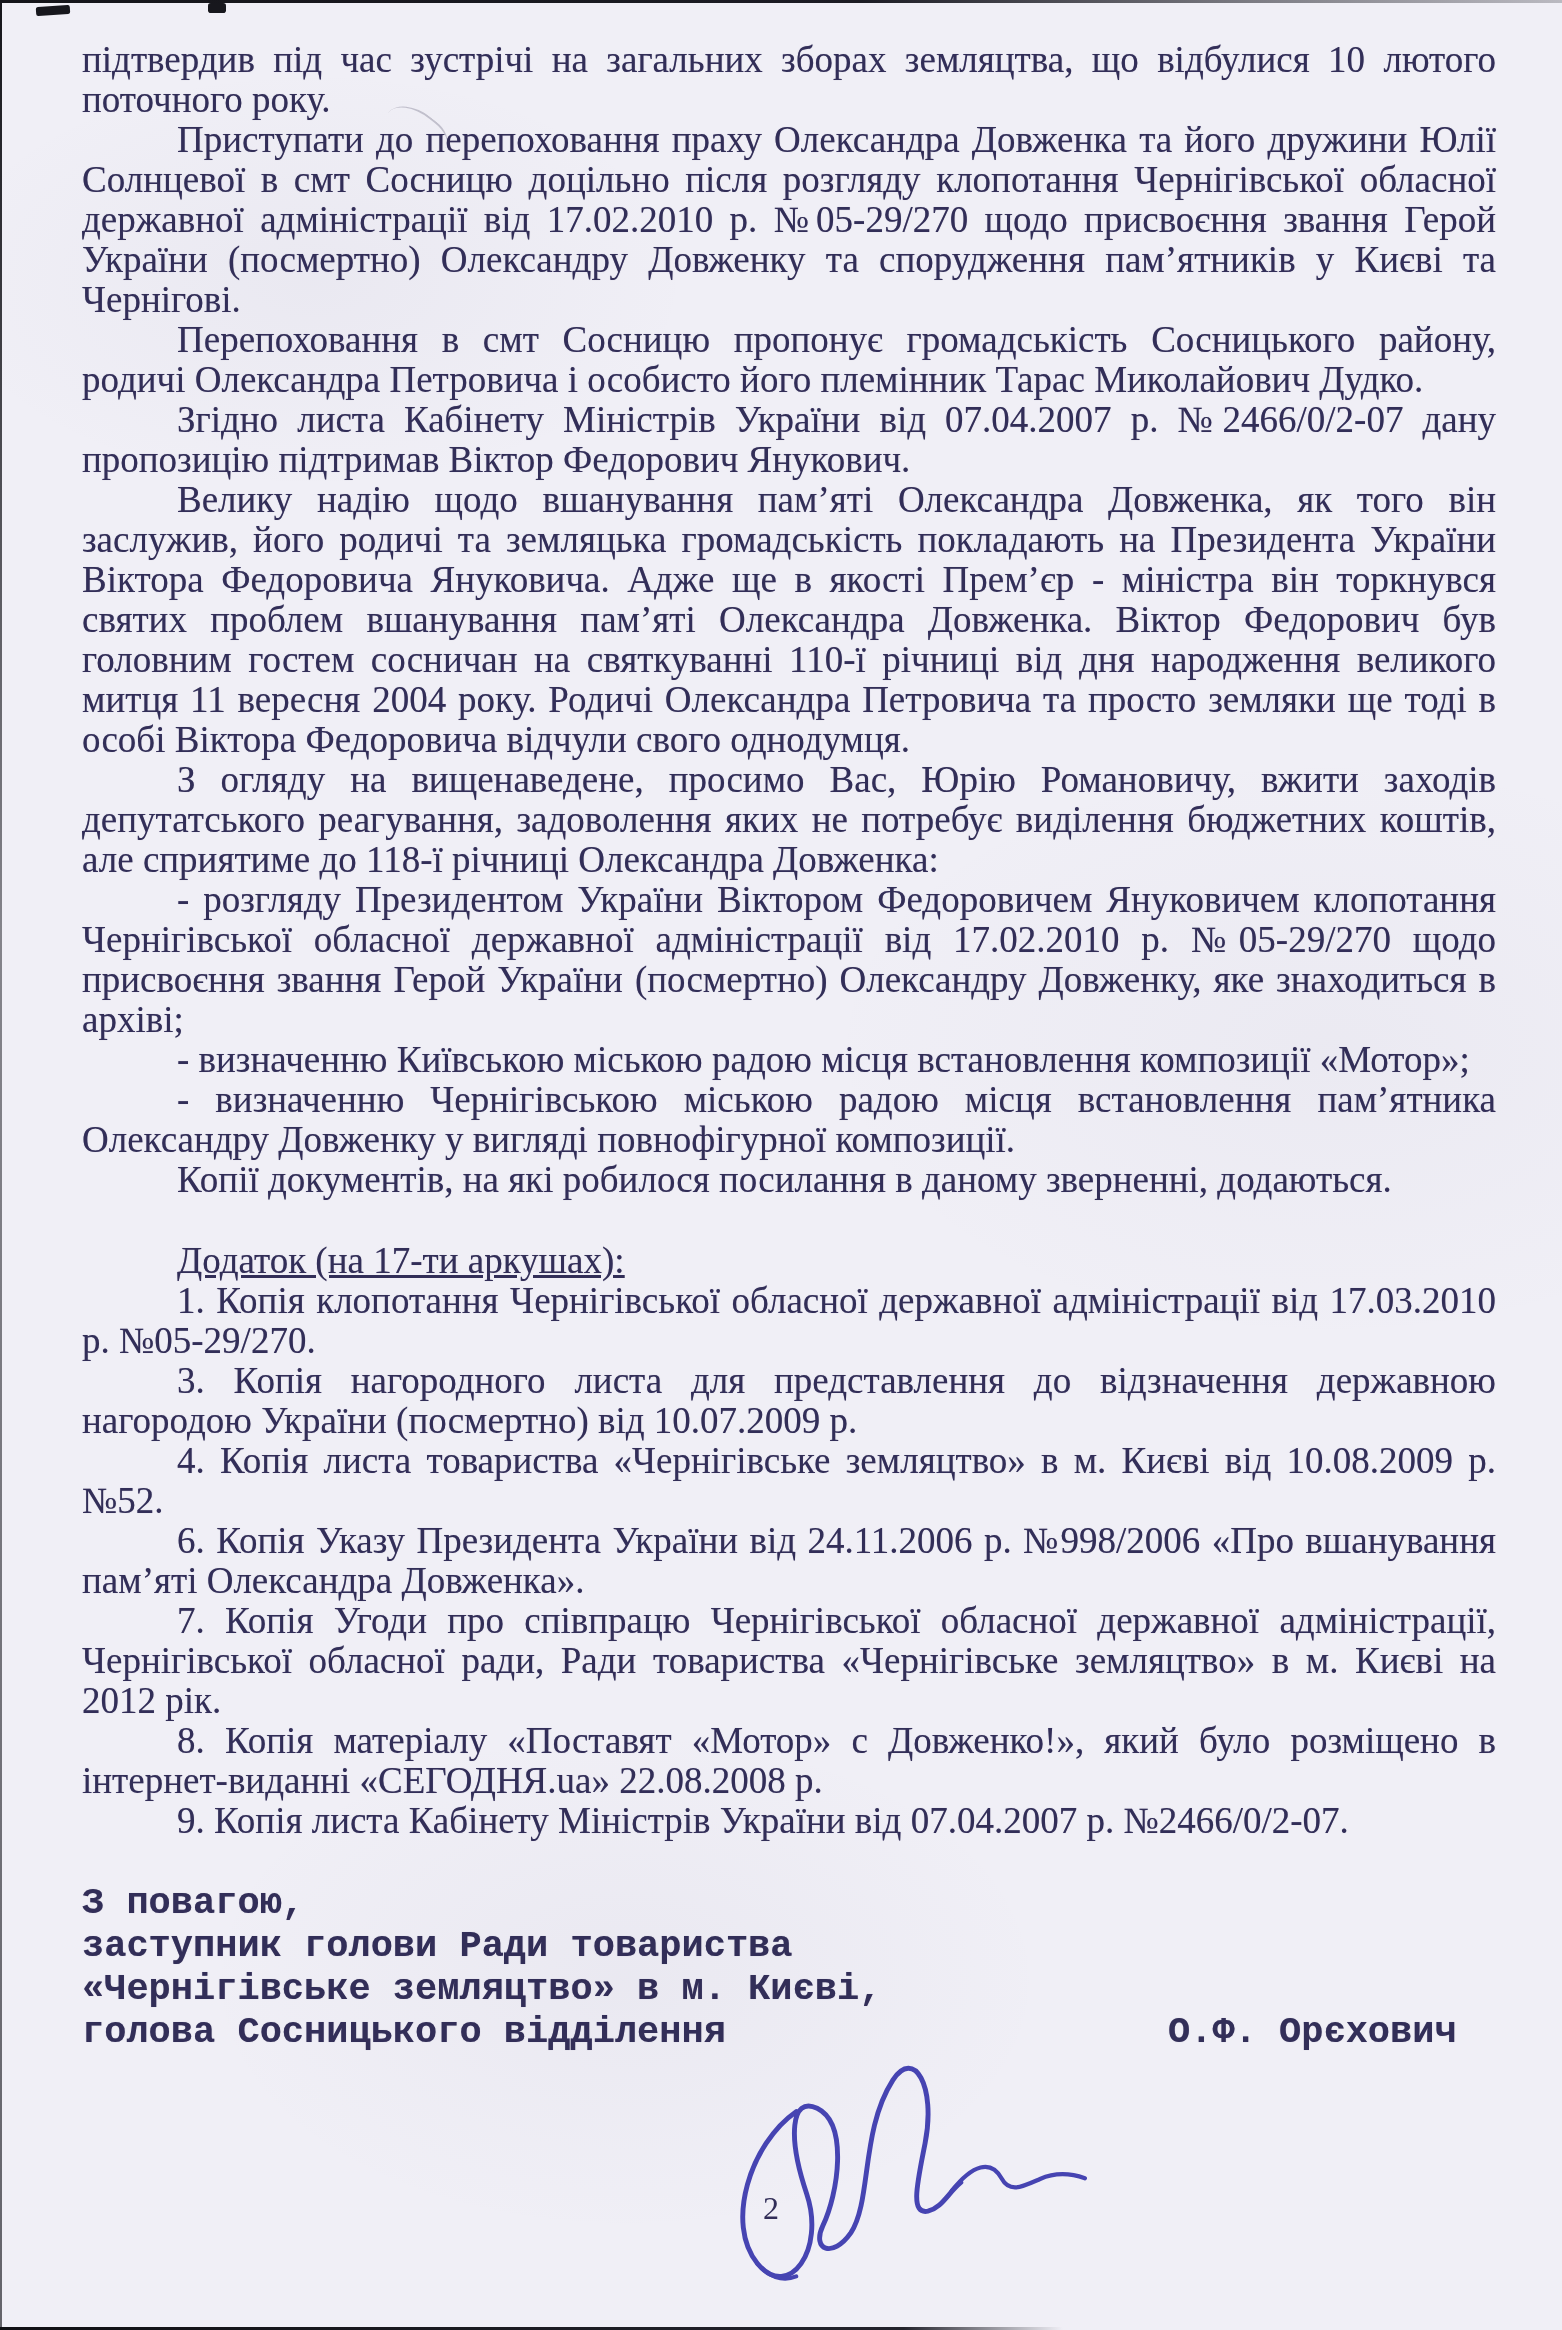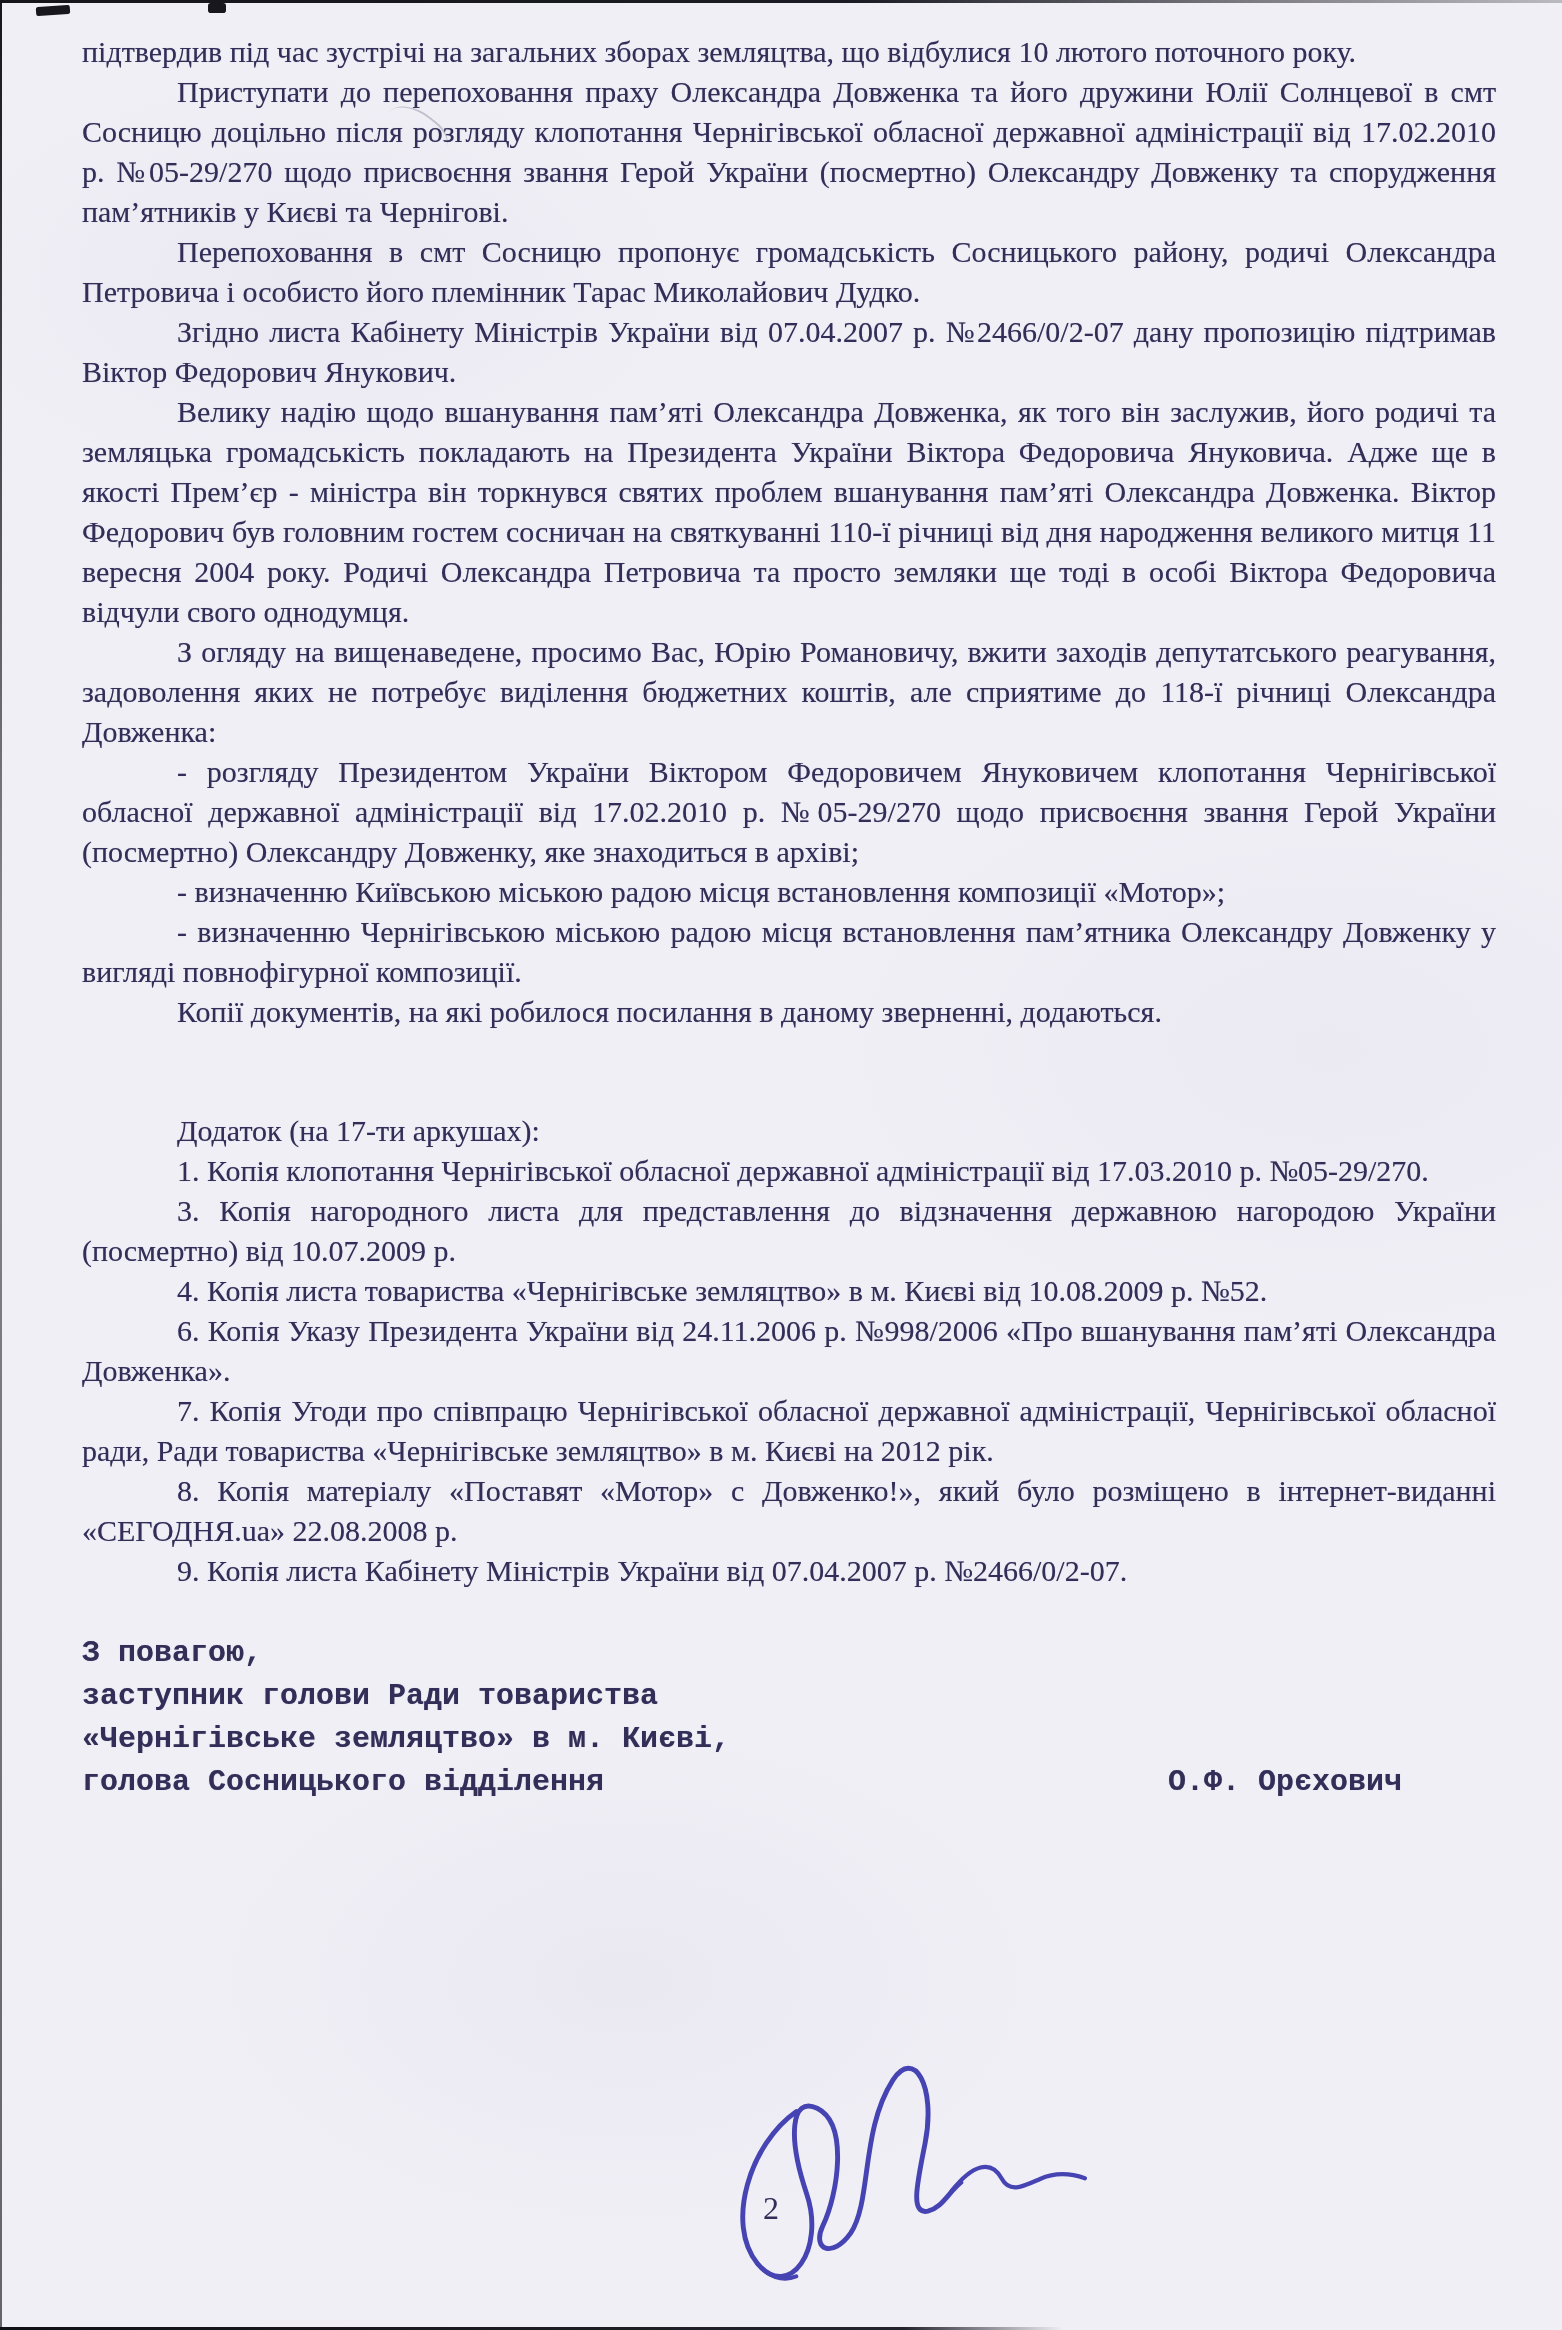--- a/index.html
+++ b/index.html
@@ -20,29 +20,29 @@
   
   .page::before{
     content:"";position:absolute;inset:0;pointer-events:none;
     background:
       radial-gradient(ellipse 631px 351px at 20% 12%, rgba(120,115,150,.05), transparent 60%),
       radial-gradient(ellipse 842px 491px at 85% 45%, rgba(120,115,150,.045), transparent 60%),
       radial-gradient(ellipse 701px 421px at 40% 85%, rgba(120,115,150,.05), transparent 60%);
   }
   .content{
     position:relative;
-    padding:32px 67px 0 82px;
-    font-size:30px;
+    padding:40px 67px 0 82px;
+    font-size:37px;
     line-height:40px;
     text-align:justify;
     text-shadow:0 0 0.7px rgba(50,46,88,.45);
   }
   .content p{ text-indent:95px; }
   .content p.no-indent{ text-indent:0; }
-  .attachment-heading{ margin-top:79px; }
+  .attachment-heading{ margin-top:41px;text-decoration:underline; }
   .closing{
     position:relative;
     margin-top:41px;
     font-weight:bold;
     line-height:43px;
     text-align:left;
     font-family:Liberation Mono, monospace;
   }
   .closing .line{ text-indent:0; }
   .signer-name{

